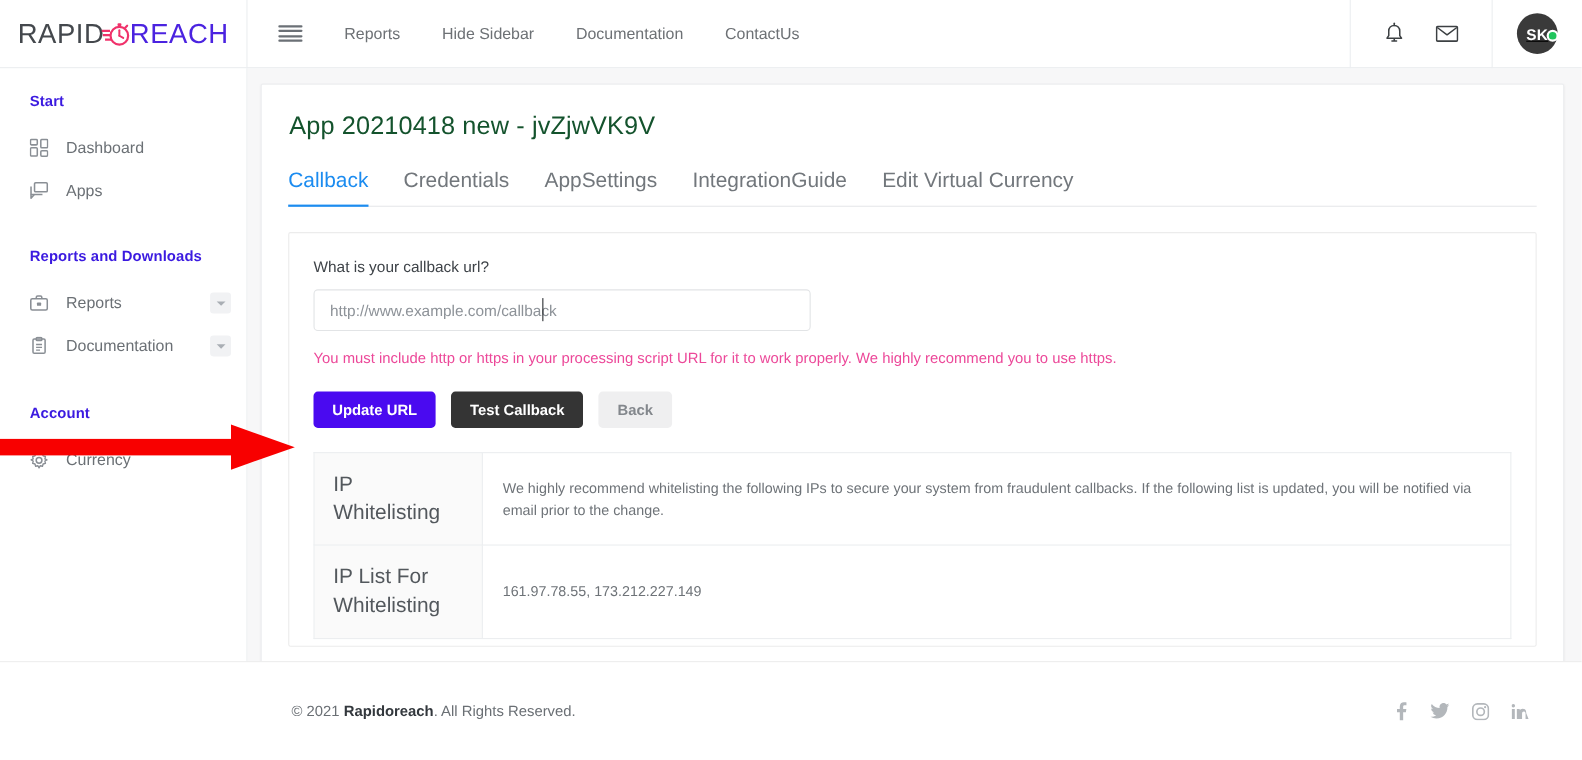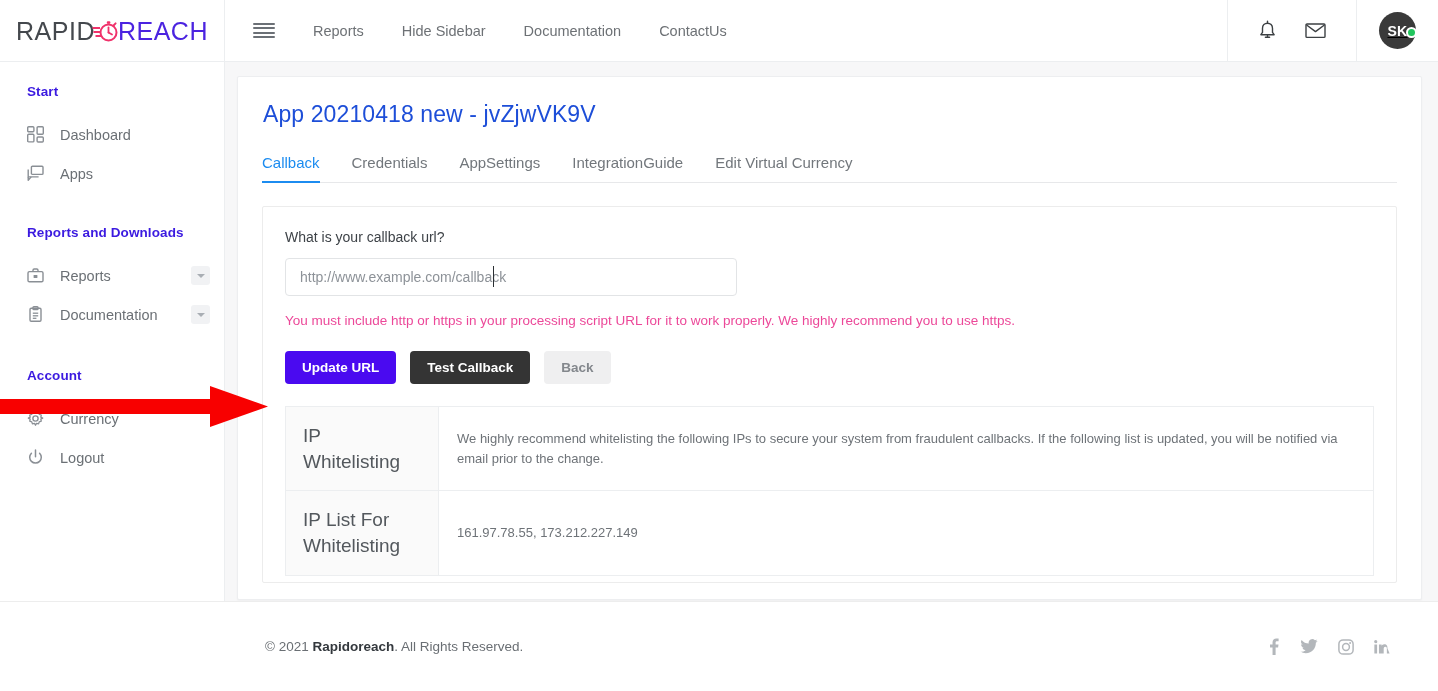--- a/index.html
+++ b/index.html
@@ -78,25 +78,25 @@
 
   
   .main {
     flex: 1 1 auto; background: #f7f7f8; padding: 14px 16px 0 12px; min-width: 0;
     display: flex; flex-direction: column;
   }
   .page-card {
     background: #fff; border: 1px solid #edeef0; border-radius: 2px; padding: 24px 24px 16px 24px;
     box-shadow: 0 1px 2px rgba(0,0,0,.035); flex: 0 0 auto;
   }
-  .page-title { font-size: 23px; color: #1d4ed8; font-weight: 400; letter-spacing: .1px; padding: 0 0 0 1px; }
+  .page-title { font-size: 23px; color: #14532d; font-weight: 400; letter-spacing: .1px; padding: 0 0 0 1px; }
 
   .tabs { display: flex; border-bottom: 1px solid #e7e8ea; margin-top: 26px; gap: 0; }
   .tab {
-    font-size: 15px; color: #72777c; padding: 0 0 10px 0; margin-right: 32px; cursor: pointer;
+    font-size: 19px; color: #72777c; padding: 0 0 10px 0; margin-right: 32px; cursor: pointer;
     border-bottom: 2.5px solid transparent; margin-bottom: -1px; white-space: nowrap;
   }
   .tab.active { color: #1c8cf0; border-bottom-color: #1c8cf0; }
 
   
   .inner-card { border: 1px solid #ececec; border-radius: 2px; margin-top: 23px; background: #fff; }
   .inner-head {
     display: flex; align-items: center; gap: 12px; padding: 17px 22px; border-bottom: 1px solid #ededed;
   }
   .inner-head-title { font-size: 14.5px; color: #3d4247; font-weight: 600; }
@@ -267,29 +267,20 @@
       <div class="side-head acct">Account</div>
       <a class="side-item">
         <span class="side-ico">
           <svg width="17" height="17" viewBox="0 0 17 17">
             <circle cx="8.5" cy="8.5" r="2.6" fill="none" stroke="#8a8f95" stroke-width="1.4"></circle>
             <path d="M8.5 0.9l1 1.9 2.1-.5.6 2.1 2.1.6-.5 2.1 1.9 1-1.9 1 .5 2.1-2.1.6-.6 2.1-2.1-.5-1 1.9-1-1.9-2.1.5-.6-2.1-2.1-.6.5-2.1-1.9-1 1.9-1-.5-2.1 2.1-.6.6-2.1 2.1.5z" fill="none" stroke="#8a8f95" stroke-width="1.25" stroke-linejoin="round"></path>
           </svg>
         </span>
         <span class="side-label">Currency</span>
       </a>
-      <a class="side-item">
-        <span class="side-ico">
-          <svg width="17" height="17" viewBox="0 0 17 17">
-            <path d="M4.4 4.2a5.8 5.8 0 1 0 8.2 0" fill="none" stroke="#8a8f95" stroke-width="1.5" stroke-linecap="round"></path>
-            <line x1="8.5" y1="1.1" x2="8.5" y2="7.8" stroke="#8a8f95" stroke-width="1.5" stroke-linecap="round"></line>
-          </svg>
-        </span>
-        <span class="side-label">Logout</span>
-      </a>
     </div>
 
     <div class="main">
       <div class="page-card">
 
         <div class="page-title">App 20210418 new - jvZjwVK9V</div>
 
         <div class="tabs">
           <div class="tab active">Callback</div>
           <div class="tab">Credentials</div>

